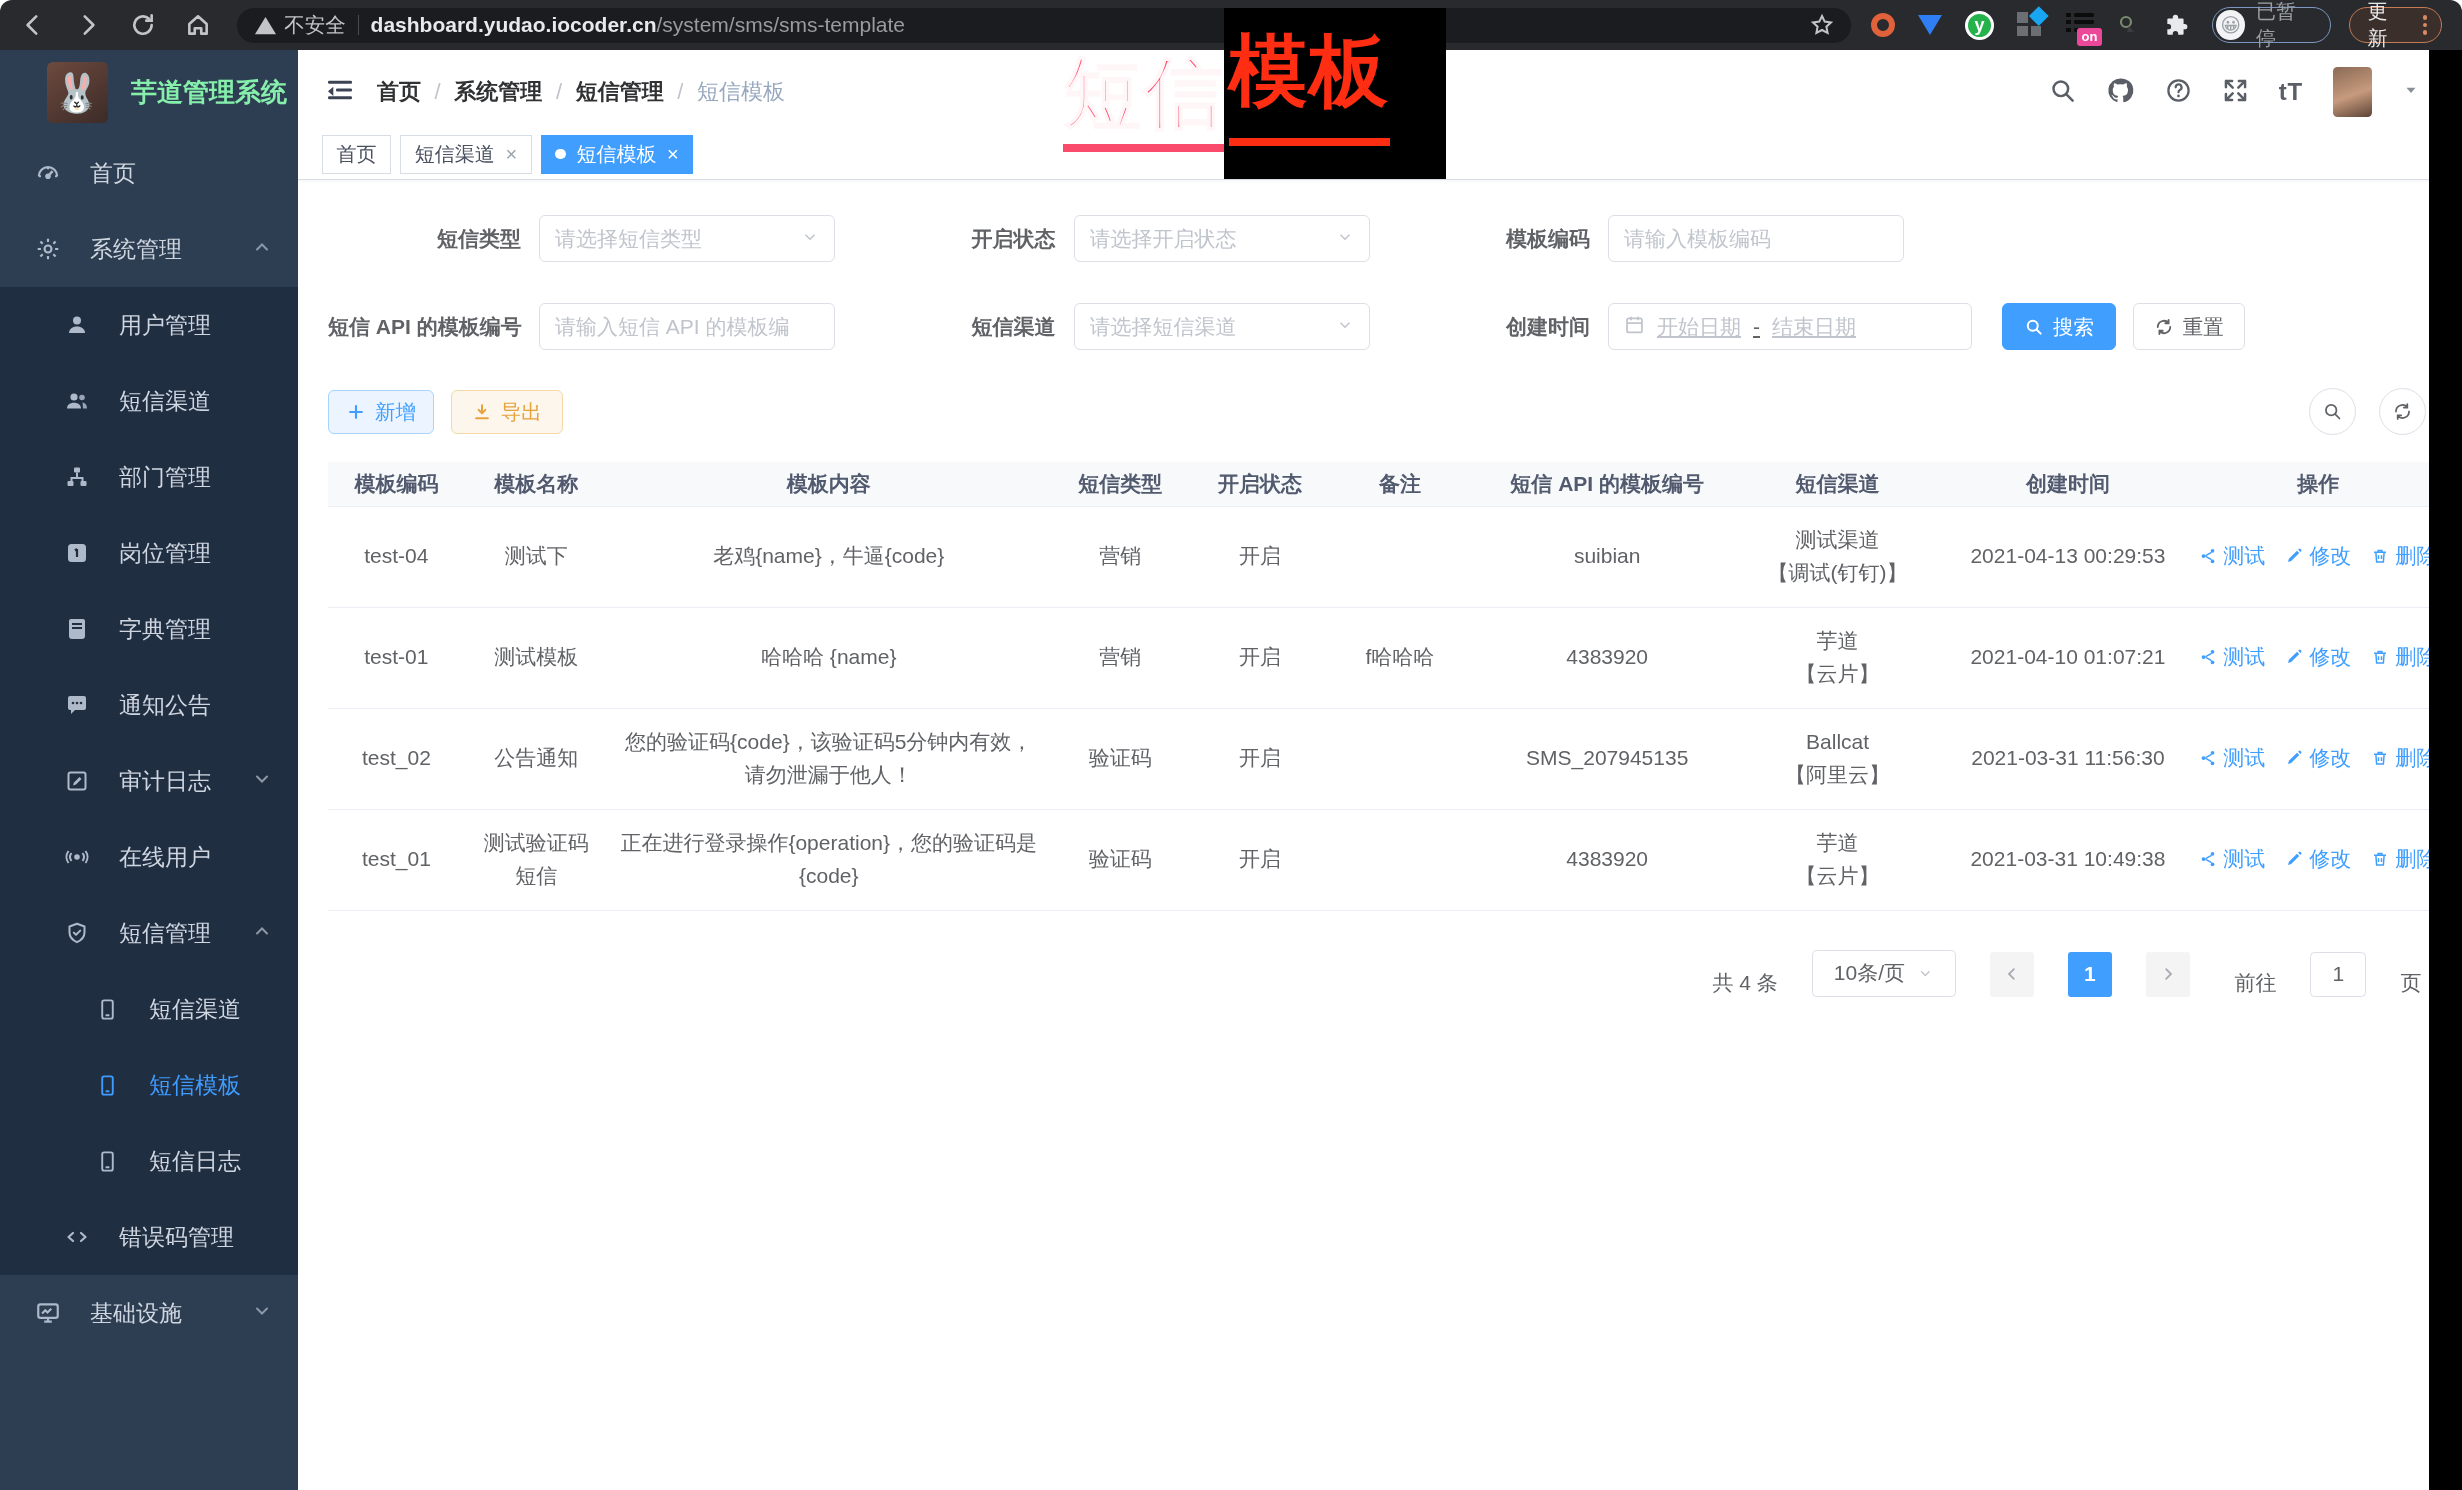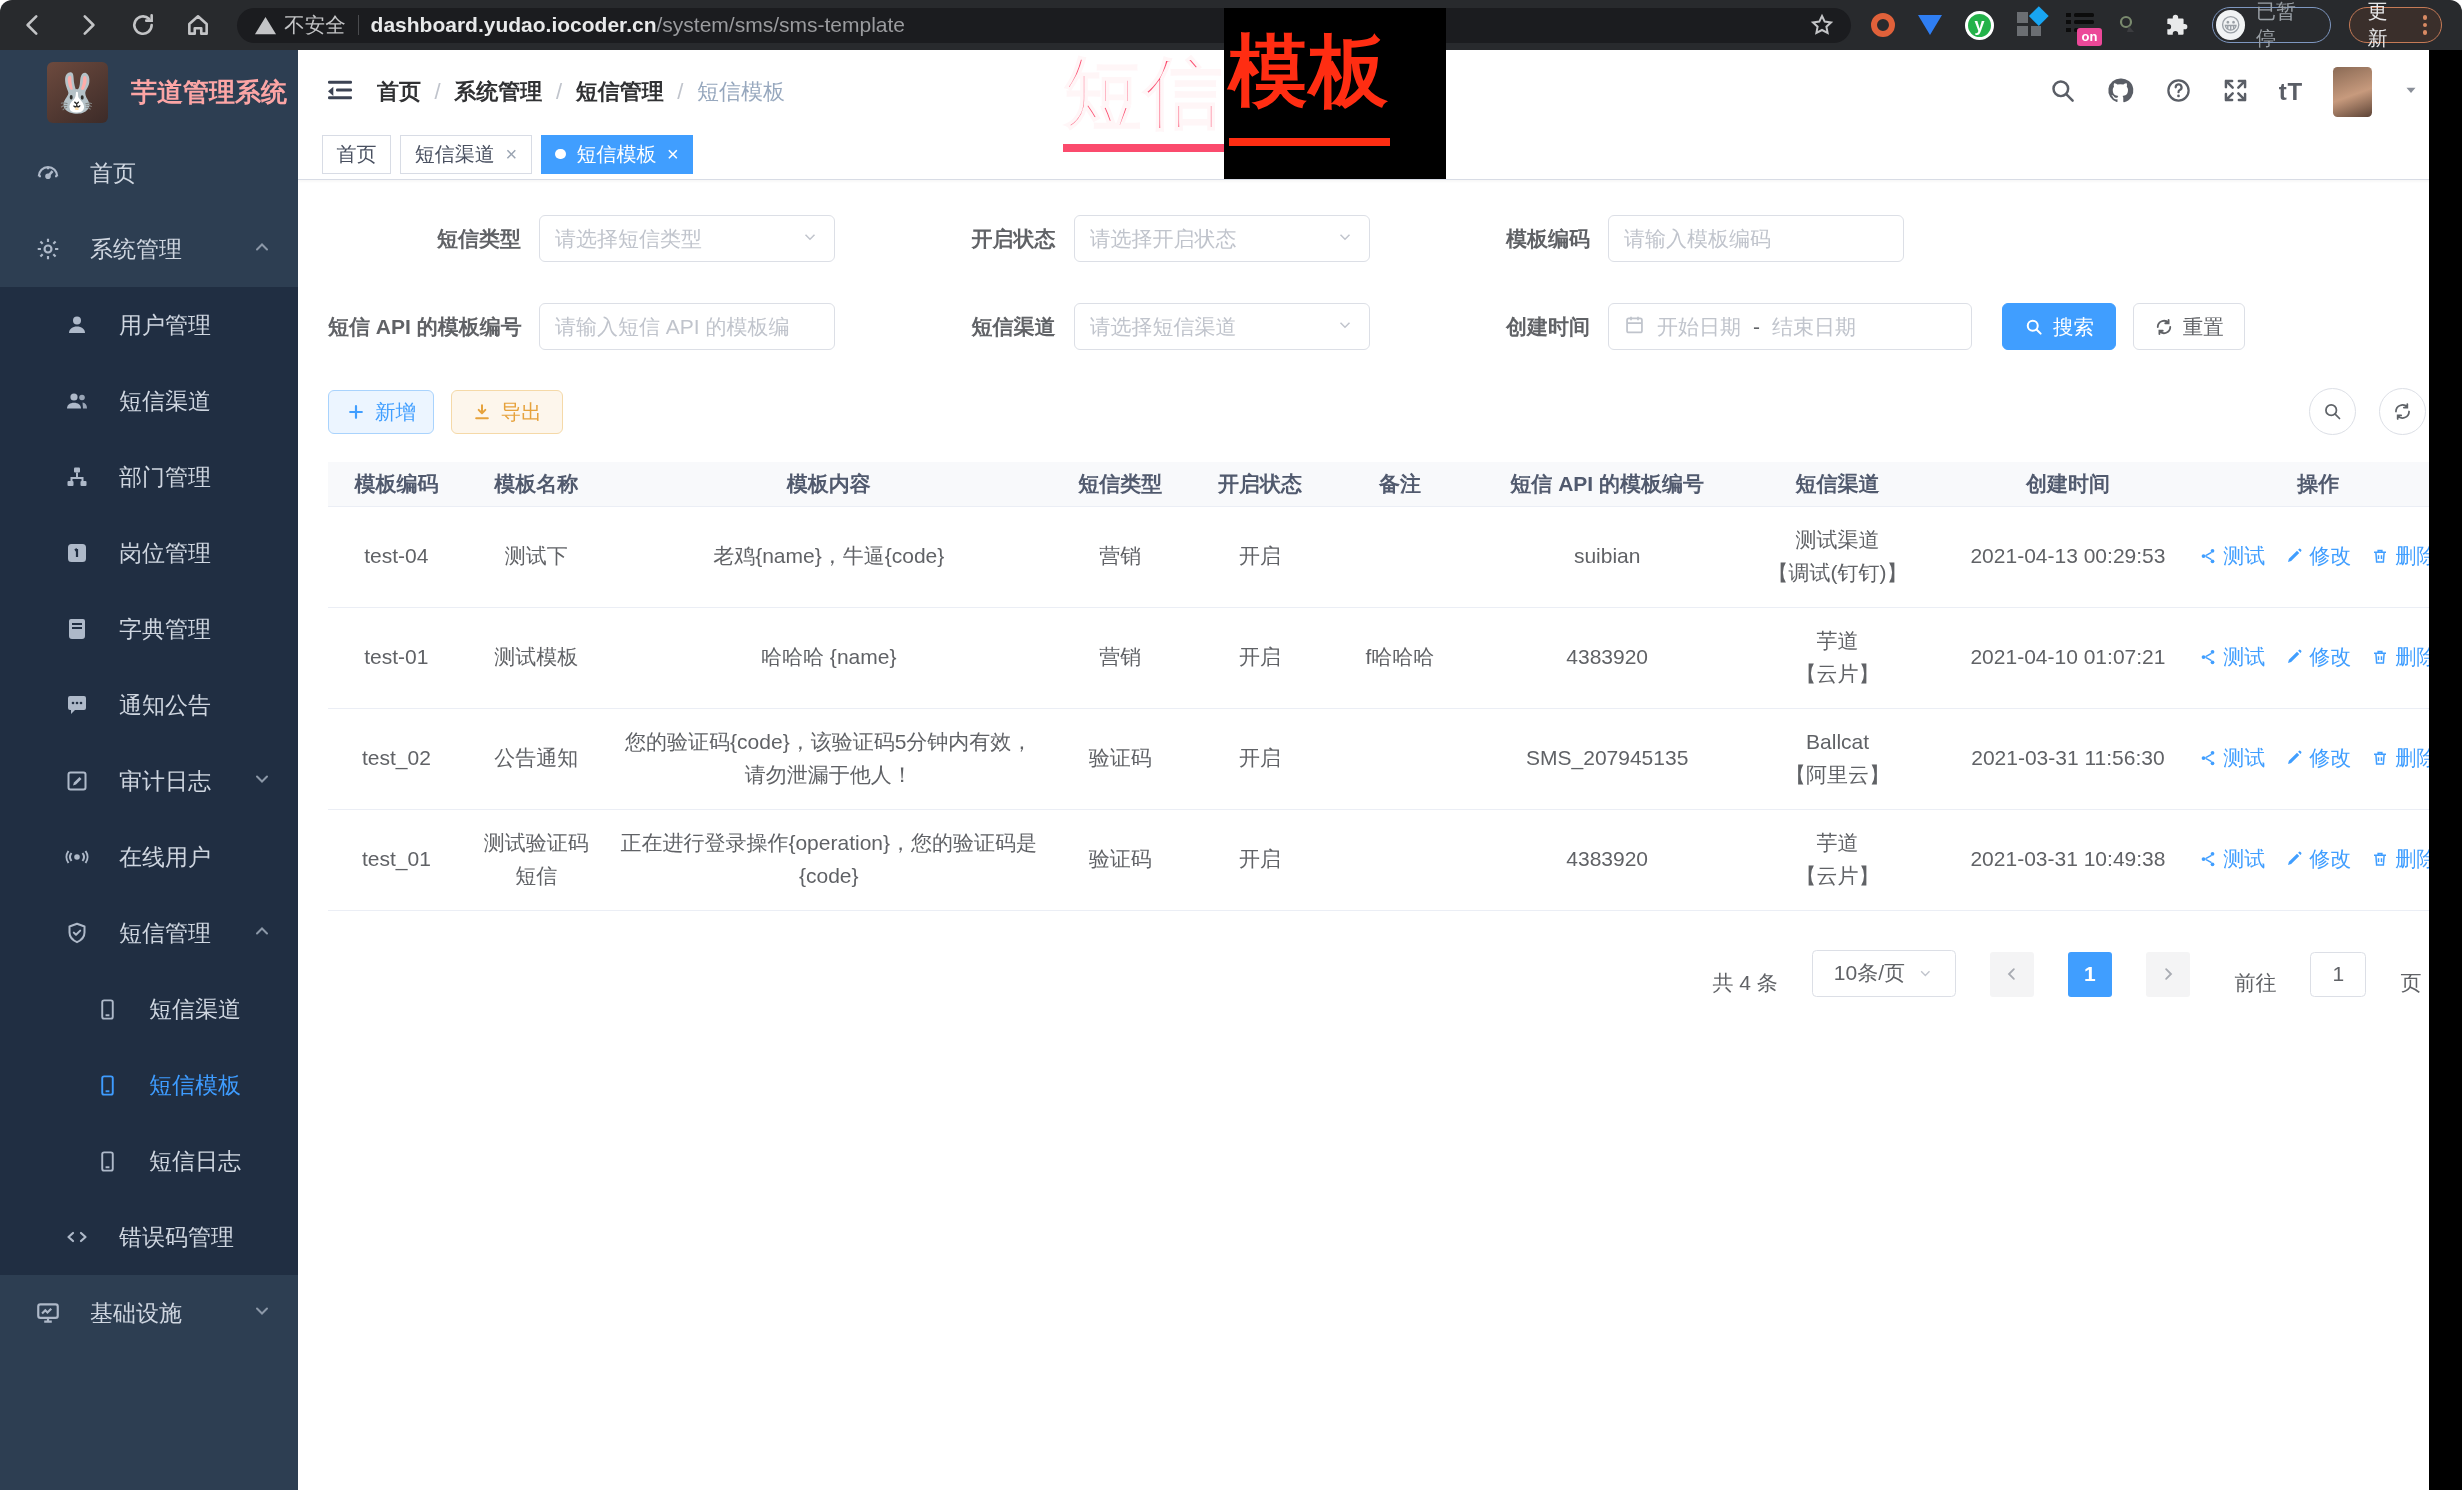--- a/index.html
+++ b/index.html
@@ -50,21 +50,21 @@
   .ov1 { margin-top:26px; color:#fb4b6d; -webkit-text-stroke:2.3px rgba(255,255,255,.95);
          border-bottom:8.3px solid #fb4b6d; padding-bottom:12px; }
   .ov2w { background:#000; margin-top:7.6px; padding:23px 56px 33px 4.5px; }
   .ov2 { display:inline-block; color:#ff2d12; border-bottom:8.3px solid #ff2d12; padding-bottom:28px; }
 
   
   .sidebar { position:absolute; left:0; top:50px; width:298px; bottom:0; background:#2d3e52; z-index:10; }
   .logo-row { height:85px; display:flex; align-items:center; padding-left:47px; gap:23px; }
   .logo-ava { width:61px; height:61px; border-radius:6px; background:linear-gradient(145deg,#6d4a3e,#3c2b28);
               display:flex; align-items:center; justify-content:center; font-size:38px; }
-  .logo-title { color:#fca5a5; font-size:26px; font-weight:bold;text-align:right; }
+  .logo-title { color:#86efac; font-size:26px; font-weight:bold;text-align:right; }
   .mi { height:76px; display:flex; align-items:center; position:relative; color:#cfd6e0; font-size:23px; cursor:pointer; }
   .mi .ic { width:30px; display:flex; justify-content:center; color:#aeb9c9; }
   .mi .lb { margin-left:27px; }
   .mi .caret { position:absolute; right:26px; color:#8c98a8; }
   .lv1 { padding-left:33px; }
   .lv2 { padding-left:62px; }
   .lv3 { padding-left:92px; }
   .submenu { background:#202e42; }
   .mi.active, .mi.active .ic { color:#3e9cff; }
   .sub-ic { color:#8d9aac; }
@@ -98,21 +98,21 @@
   .frow2 { margin-top:41px; }
   .fgroup { display:flex; align-items:center; width:508px; margin-right:26.5px; }
   .flabel { width:211px; text-align:right; padding-right:18px; font-size:21px; color:#606266; font-weight:bold; white-space:nowrap; }
   .fctrl { position:relative; width:296px; height:47px; border:0.8px solid #dcdfe6; border-radius:6px; background:#fff;
            display:flex; align-items:center; padding:0 15px; font-size:21px; }
   .fctrl .ph { color:#c0c4cc; flex:1; white-space:nowrap; overflow:hidden; }
   .fctrl input { border:none; outline:none; width:100%; font-size:21px; color:#606266; font-family:inherit; }
   .fctrl input::placeholder { color:#c0c4cc; }
   .fctrl .car { color:#c0c4cc; }
   .fdate { width:364px; gap:12px; }
-  .fdate .d { color:#c0c4cc; }
+  .fdate .d { color:#c0c4cc;text-decoration:underline; }
   .btn { display:inline-flex; align-items:center; justify-content:center; gap:9px; height:47px; border-radius:6px;
          font-size:20.5px; cursor:pointer; border:0.8px solid #dcdfe6; background:#fff; color:#606266; }
   .btn-search { background:#409eff; border-color:#409eff; color:#fff; width:114px; margin-left:30px; }
   .btn-reset { width:112px; margin-left:16.7px; }
 
   .toolbar { margin-top:38px; display:flex; align-items:center; }
   .btn-add { width:106px; height:44px; background:#ecf5ff; border-color:#a9d3fd; color:#409eff; }
   .btn-export { width:112px; height:44px; background:#fdf6ec; border-color:#f5d9a8; color:#e6a23c; margin-left:16.7px; }
   .tool-circles { margin-left:auto; display:flex; gap:23px; padding-right:6px; }
   .circ { width:47px; height:47px; border-radius:50%; border:0.8px solid #dcdfe6; display:flex; align-items:center; justify-content:center; color:#5f6368; cursor:pointer; background:#fff; }

